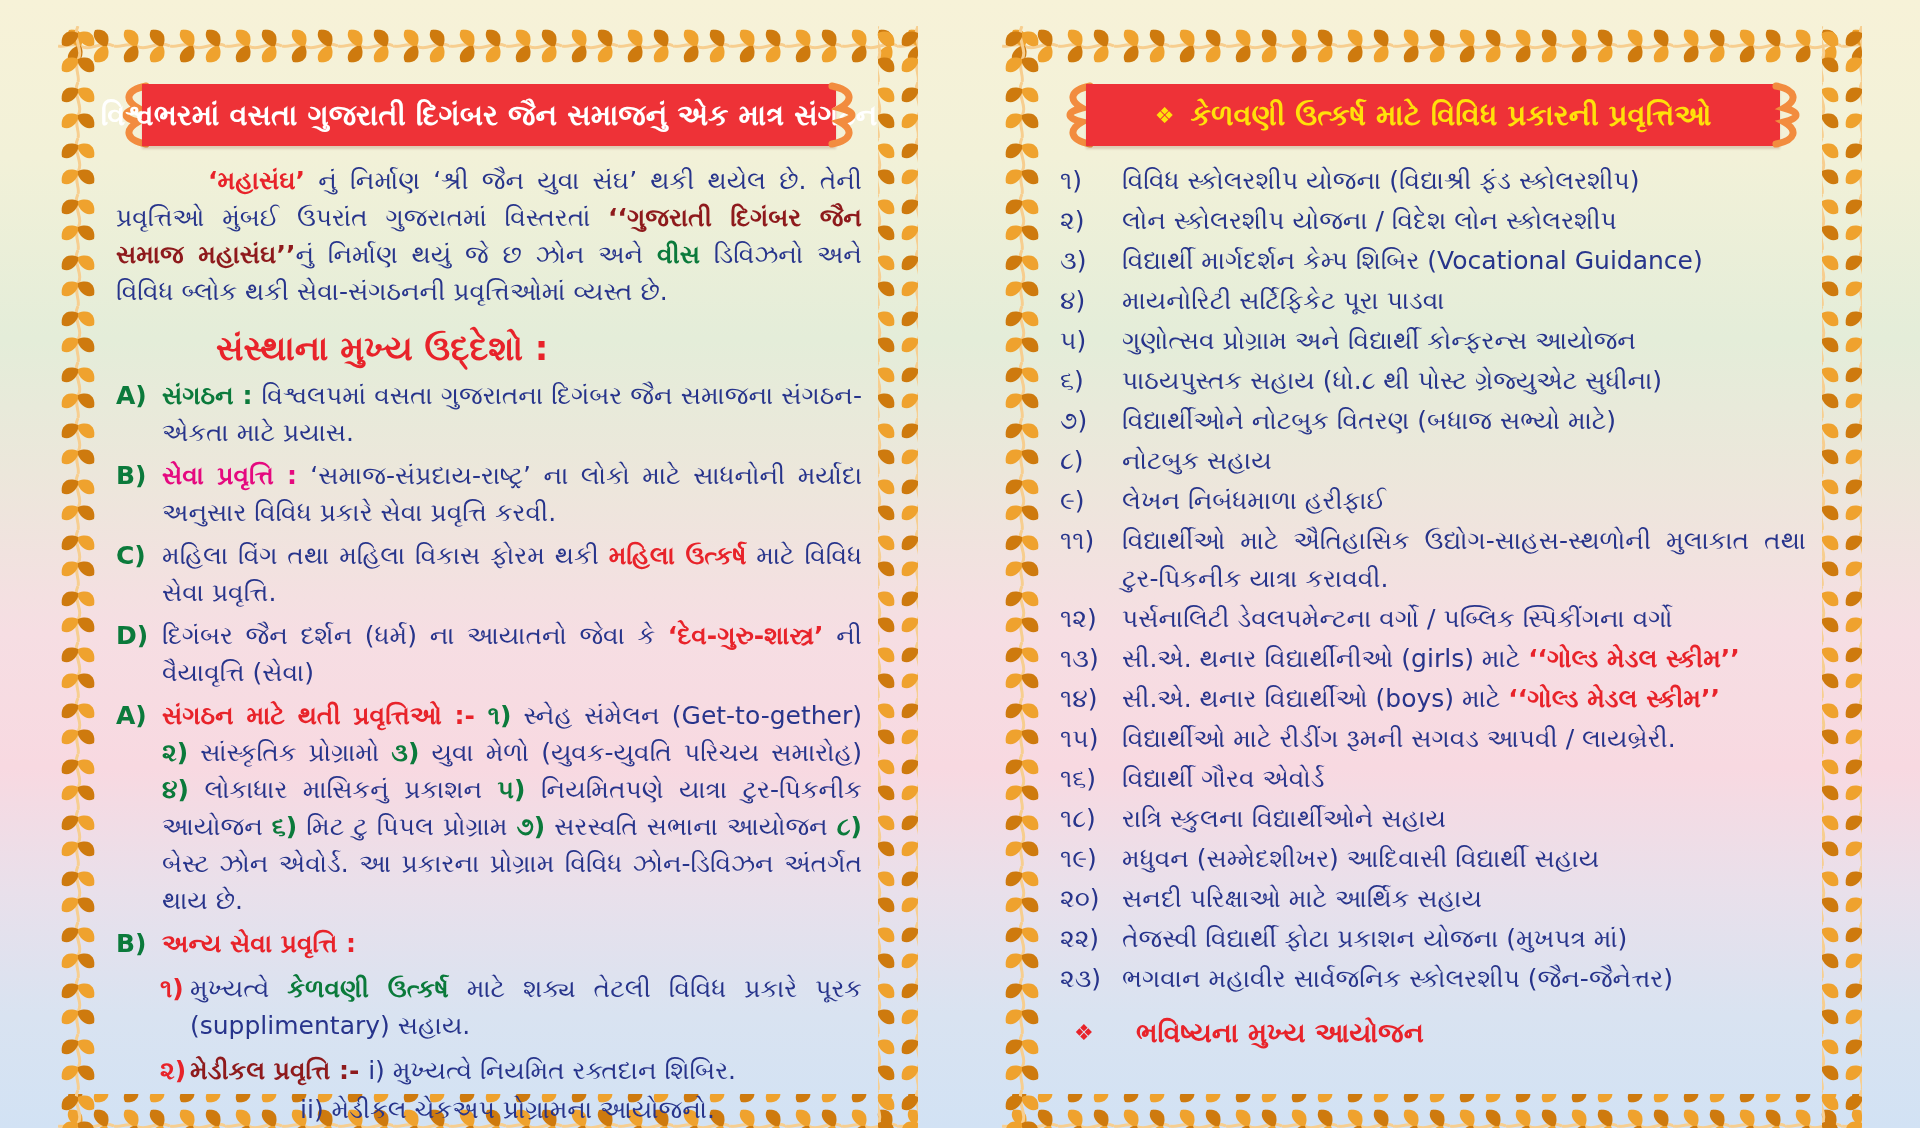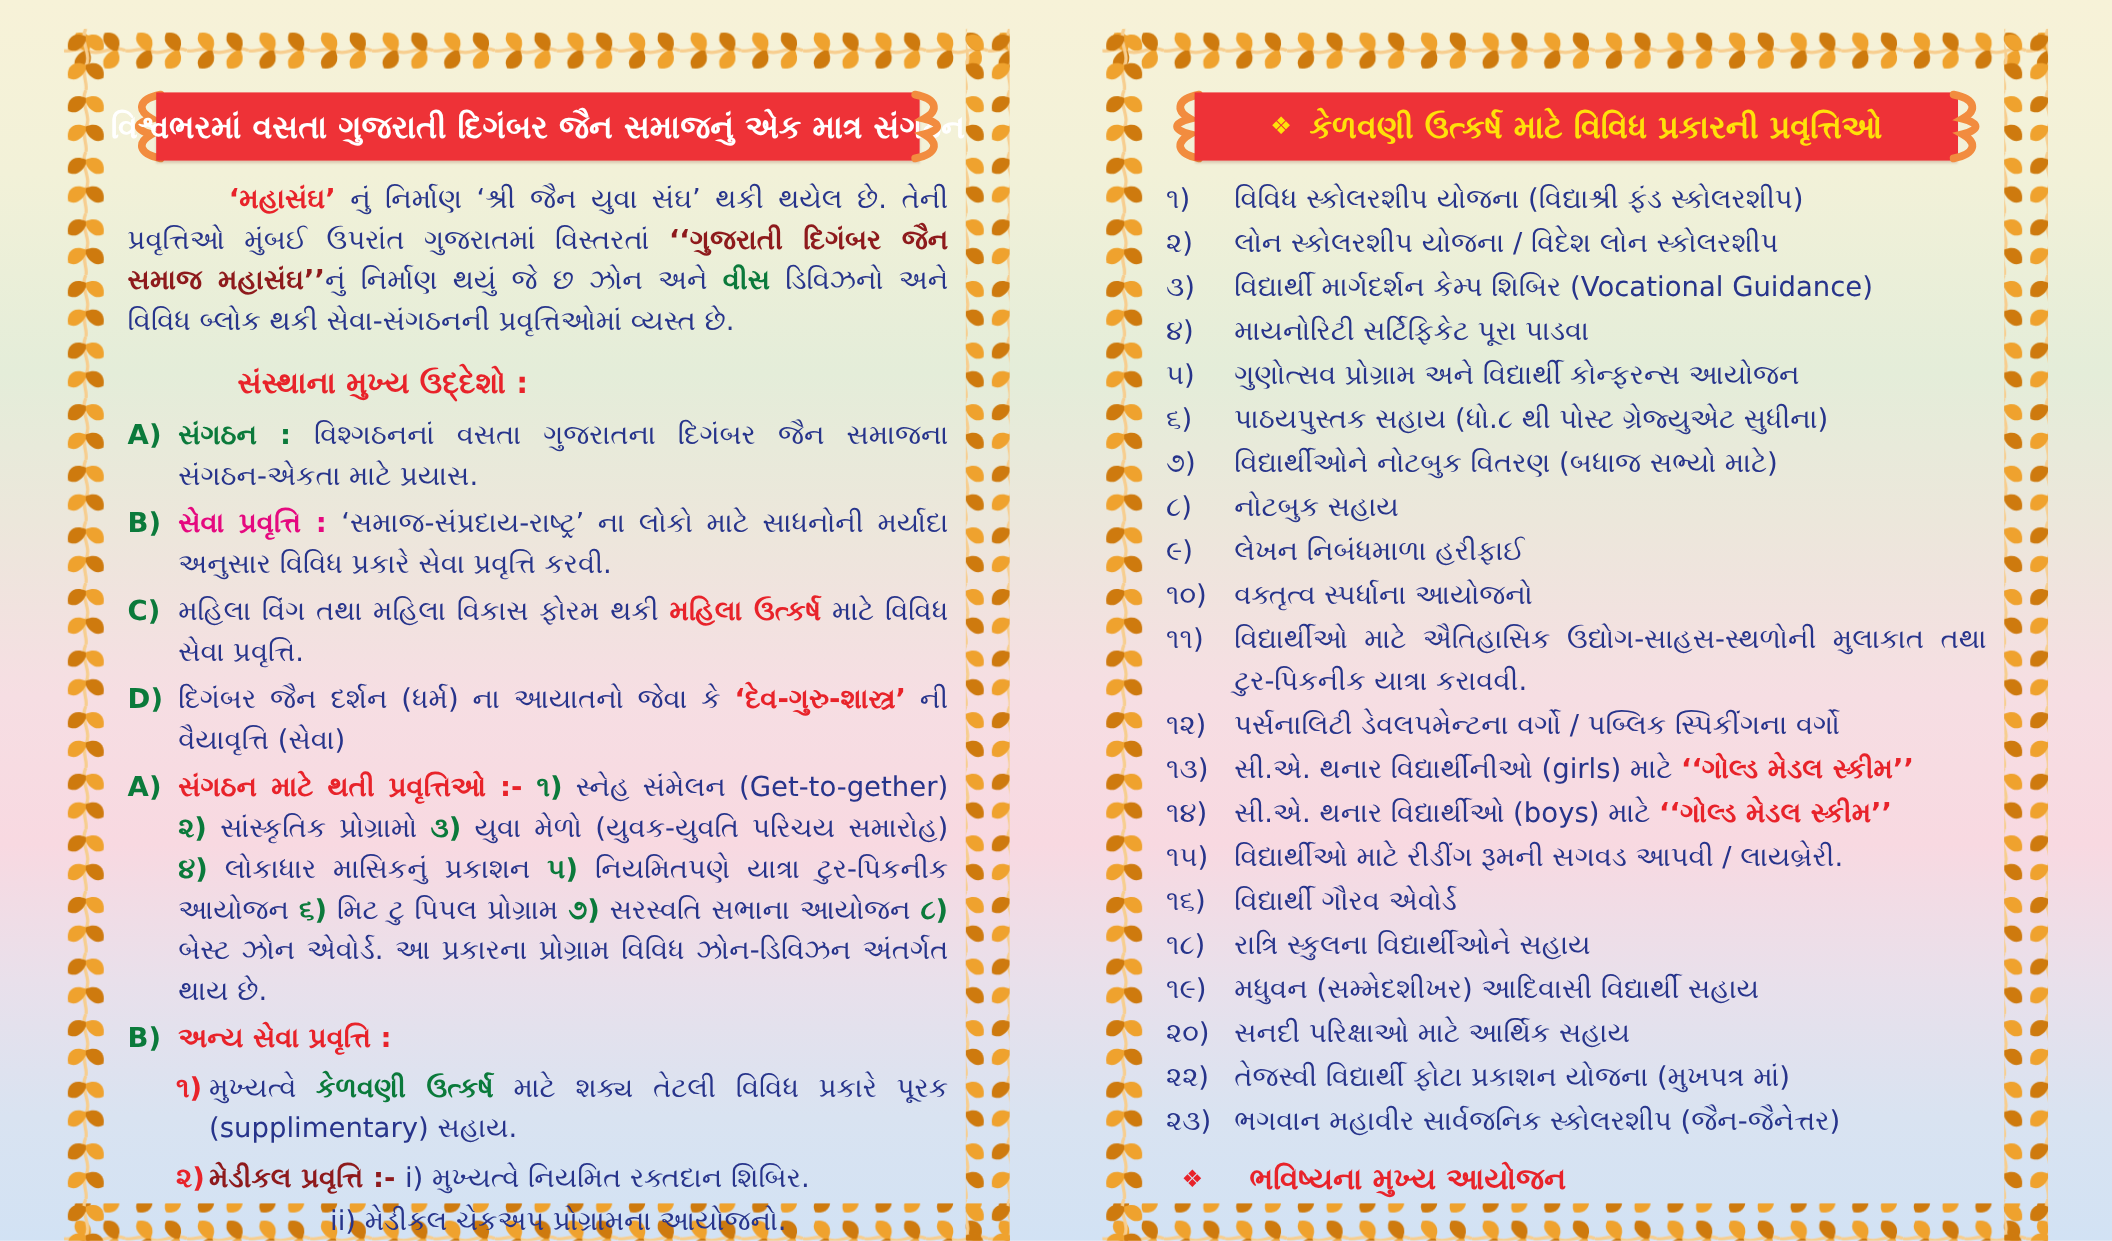--- a/index.html
+++ b/index.html
@@ -27,21 +27,21 @@
     box-shadow:0 3px 2px rgba(120,40,20,.18);
   }
   .banner-text{color:var(--banner-text-left,#FFFFFF);font-size:29px;font-weight:bold;white-space:nowrap;}
   .page-right .banner-text{color:var(--banner-text-right,#FFE10A);}
   .banner-prefix{color:var(--banner-text-right,#FFE10A);font-size:22px;margin-right:16px;font-weight:bold;}
   .flourish{position:absolute;top:-4px;width:34px;height:70px;}
   .flourish.fl-l{left:-10px;}
   .flourish.fl-r{right:-10px;transform:scaleX(-1);}
   
   .intro{margin:0 0 20px 0;text-align:justify;text-indent:92px;}
-  .sec-head{color:var(--accent-red,#E8232A);font-size:27px;font-weight:bold;margin:6px 0 10px 100px;}
+  .sec-head{color:var(--accent-red,#E8232A);font-size:34px;font-weight:bold;margin:6px 0 10px 100px;}
   .row{display:flex;margin:0 0 6px 0;}
   .row .marker{flex:0 0 46px;font-weight:bold;}
   .row .body{flex:1;text-align:justify;}
   .sub{padding-left:44px;margin:8px 0;}
   .sub .marker{flex:0 0 30px;}
   .cont{margin-top:-6px;align-items:flex-end;}
   .cont .marker{flex:0 0 140px;}
   .num-list .row{margin:0 0 2px 0;line-height:38px;}
   .num-list .row .marker{flex:0 0 62px;font-weight:500;color:var(--body-blue,#27348B);}
   .fh{margin-top:16px;}
@@ -93,21 +93,21 @@
         <svg class="flourish fl-r" viewBox="0 0 34 70" aria-hidden="true">
           <path d="M30 6 C10 10 8 20 22 28 C6 32 6 38 22 42 C8 50 10 60 30 64" fill="none" stroke="#F28C3F" stroke-width="7" stroke-linecap="round"></path>
         </svg>
       </header>
 
       <p class="intro"><span class="c-red">‘મહાસંઘ’</span><span> નું નિર્માણ ‘શ્રી જૈન યુવા સંઘ’ થકી થયેલ છે. તેની પ્રવૃત્તિઓ મુંબઈ ઉપરાંત ગુજરાતમાં વિસ્તરતાં </span><span class="c-maroon">‘‘ગુજરાતી દિગંબર જૈન સમાજ મહાસંઘ’’</span><span>નું નિર્માણ થયું જે છ ઝોન અને </span><span class="c-green">વીસ</span><span> ડિવિઝનો અને વિવિધ બ્લોક થકી સેવા-સંગઠનની પ્રવૃત્તિઓમાં વ્યસ્ત છે.</span></p>
       <h3 class="sec-head">સંસ્થાના મુખ્ય ઉદ્દેશો :</h3>
       <div class="list">
           <div class="row">
             <span class="marker c-green">A)</span>
-            <span class="body"><span class="c-green">સંગઠન : </span><span>વિશ્ગઠનનાં વસતા ગુજરાતના દિગંબર જૈન સમાજના સંગઠન-એકતા માટે પ્રયાસ.</span></span>
+            <span class="body"><span class="c-green">સંગઠન : </span><span>વિશ્વલપમાં વસતા ગુજરાતના દિગંબર જૈન સમાજના સંગઠન-એકતા માટે પ્રયાસ.</span></span>
           </div>
           <div class="row">
             <span class="marker c-green">B)</span>
             <span class="body"><span class="c-magenta">સેવા પ્રવૃત્તિ : </span><span>‘સમાજ-સંપ્રદાય-રાષ્ટ્ર’ ના લોકો માટે સાધનોની મર્યાદા અનુસાર વિવિધ પ્રકારે સેવા પ્રવૃત્તિ કરવી.</span></span>
           </div>
           <div class="row">
             <span class="marker c-green">C)</span>
             <span class="body"><span>મહિલા વિંગ તથા મહિલા વિકાસ ફોરમ થકી </span><span class="c-red">મહિલા ઉત્કર્ષ</span><span> માટે વિવિધ સેવા પ્રવૃત્તિ.</span></span>
           </div>
           <div class="row">
@@ -211,24 +211,20 @@
           </div>
           <div class="row">
             <span class="marker">૮)</span>
             <span class="body"><span>નોટબુક સહાય</span></span>
           </div>
           <div class="row">
             <span class="marker">૯)</span>
             <span class="body"><span>લેખન નિબંધમાળા હરીફાઈ</span></span>
           </div>
           <div class="row">
-            <span class="marker">૧૦)</span>
-            <span class="body"><span>વક્તૃત્વ સ્પર્ધાના આયોજનો</span></span>
-          </div>
-          <div class="row">
             <span class="marker">૧૧)</span>
             <span class="body"><span>વિદ્યાર્થીઓ માટે ઐતિહાસિક ઉદ્યોગ-સાહસ-સ્થળોની મુલાકાત તથા ટુર-પિકનીક યાત્રા કરાવવી.</span></span>
           </div>
           <div class="row">
             <span class="marker">૧૨)</span>
             <span class="body"><span>પર્સનાલિટી ડેવલપમેન્ટના વર્ગો / પબ્લિક સ્પિકીંગના વર્ગો</span></span>
           </div>
           <div class="row">
             <span class="marker">૧૩)</span>
             <span class="body"><span>સી.એ. થનાર વિદ્યાર્થીનીઓ (girls) માટે </span><span class="c-red">‘‘ગોલ્ડ મેડલ સ્કીમ’’</span></span>

